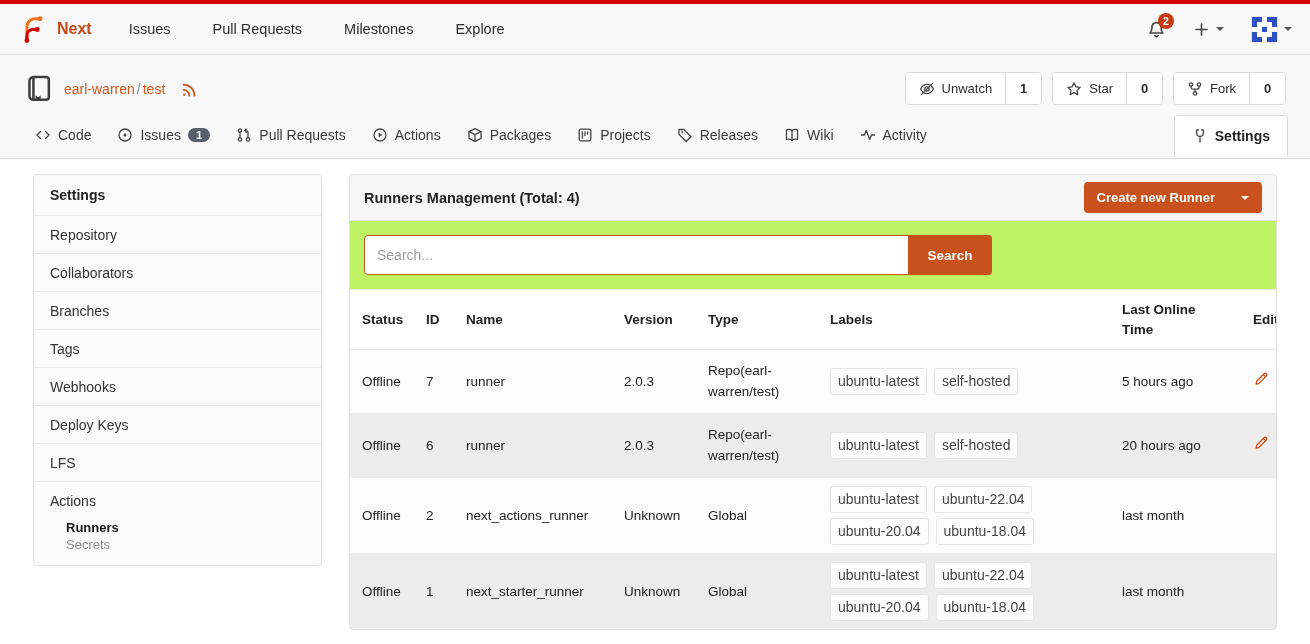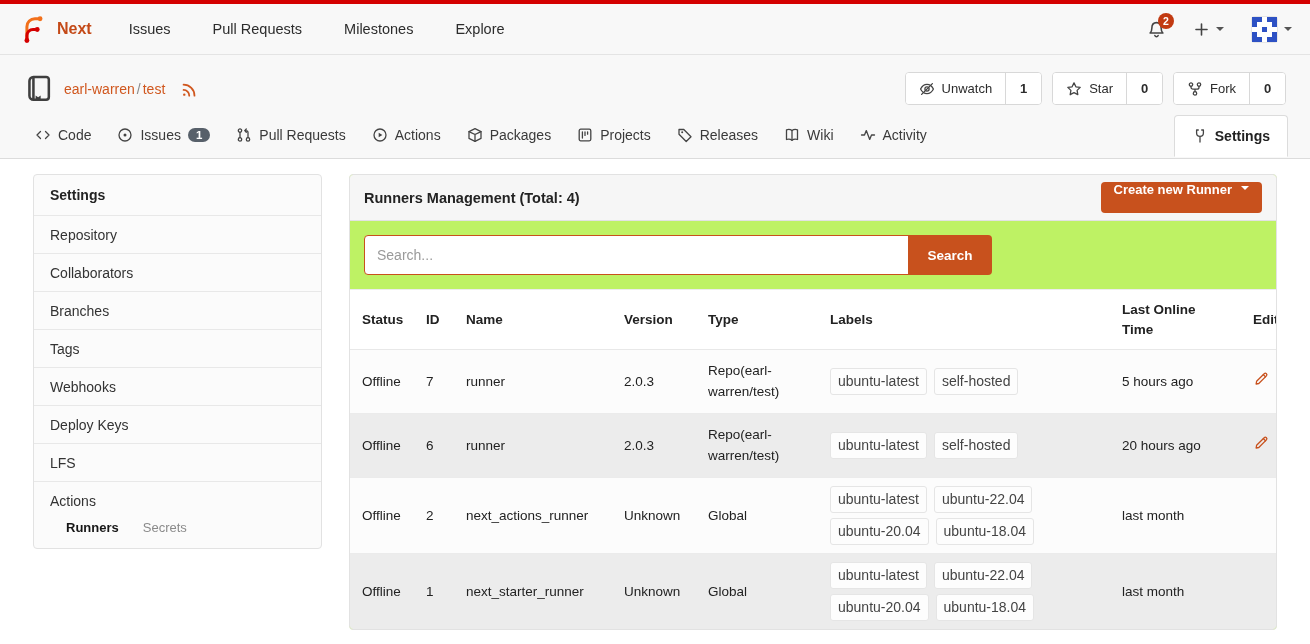--- a/index.html
+++ b/index.html
@@ -45,29 +45,29 @@
   .tab-settings{margin-left:auto;background:#fff;border:1px solid #dcdcdc;border-bottom:1px solid #fff;
                 border-radius:4px 4px 0 0;margin-bottom:-1px;padding:12px 17px;font-weight:600;
                 display:flex;align-items:center;gap:7px;color:#222}
   
   .content{display:flex;gap:27px;padding:15px 33px 0;background:#fff}
   .sidebar{width:289px;border:1px solid var(--border);border-radius:4px;overflow:hidden;background:#fbfbfb;align-self:flex-start}
   .side-title{font-weight:700;padding:12px 16px;border-bottom:1px solid #e8e8e8;font-size:14px}
   .side-item{display:block;padding:10.5px 16px;border-bottom:1px solid #e8e8e8;color:#333;font-size:14px}
   .side-actions{padding:11px 16px 13px}
   .side-actions-label{display:block;color:#333}
-  .side-sub{margin:11px 0 0 16px;display:flex;gap:24px;font-size:13px}
+  .side-sub{margin:11px 0 0 16px;display:flex;flex-direction:column;gap:2px;font-size:13px}
   .sub-item{color:#8a8a8a}
   .sub-item.active{font-weight:700;color:#161616}
   
   .panel{flex:1;border:1px solid var(--border);border-radius:4px;overflow:hidden;align-self:flex-start;background:#bef264}
   .panel-head{background:#f6f6f6;border-bottom:1px solid var(--border);padding:7px 14px;display:flex;align-items:center;min-height:44px}
   .panel-title{font-weight:700;font-size:14.5px}
   .create-btn{margin-left:auto;background:var(--accent);color:#fff;border:none;border-radius:4px;
-              padding:0 13px;height:31px;font-size:13px;font-weight:600;display:flex;gap:9px}
+              padding:0 13px;height:31px;font-size:13px;font-weight:600;display:flex;align-items:center;gap:26px}
   .search-row{padding:14px;border-bottom:1px solid #ececec;display:flex}
   .search-input{width:545px;height:40px;border:1px solid var(--accent);border-radius:4px 0 0 4px;
                 padding:0 12px;font-size:14px;color:#333;outline:none;font-family:inherit}
   .search-input::placeholder{color:#9a9a9a}
   .search-btn{height:40px;width:84px;background:var(--accent);color:#fff;border:none;border-radius:0 4px 4px 0;
               font-size:13.5px;font-weight:600;margin-left:-1px}
   table{width:100%;border-collapse:collapse;font-size:13.5px;color:#222;table-layout:fixed}
   th{font-weight:700;text-align:left;padding:10px 12px;height:58px;vertical-align:middle;background:#fff;line-height:1.45}
   thead tr{border-bottom:1px solid #e8e8e8}
   td{padding:8px 12px;height:64px;vertical-align:middle;line-height:1.5;overflow-wrap:break-word}

